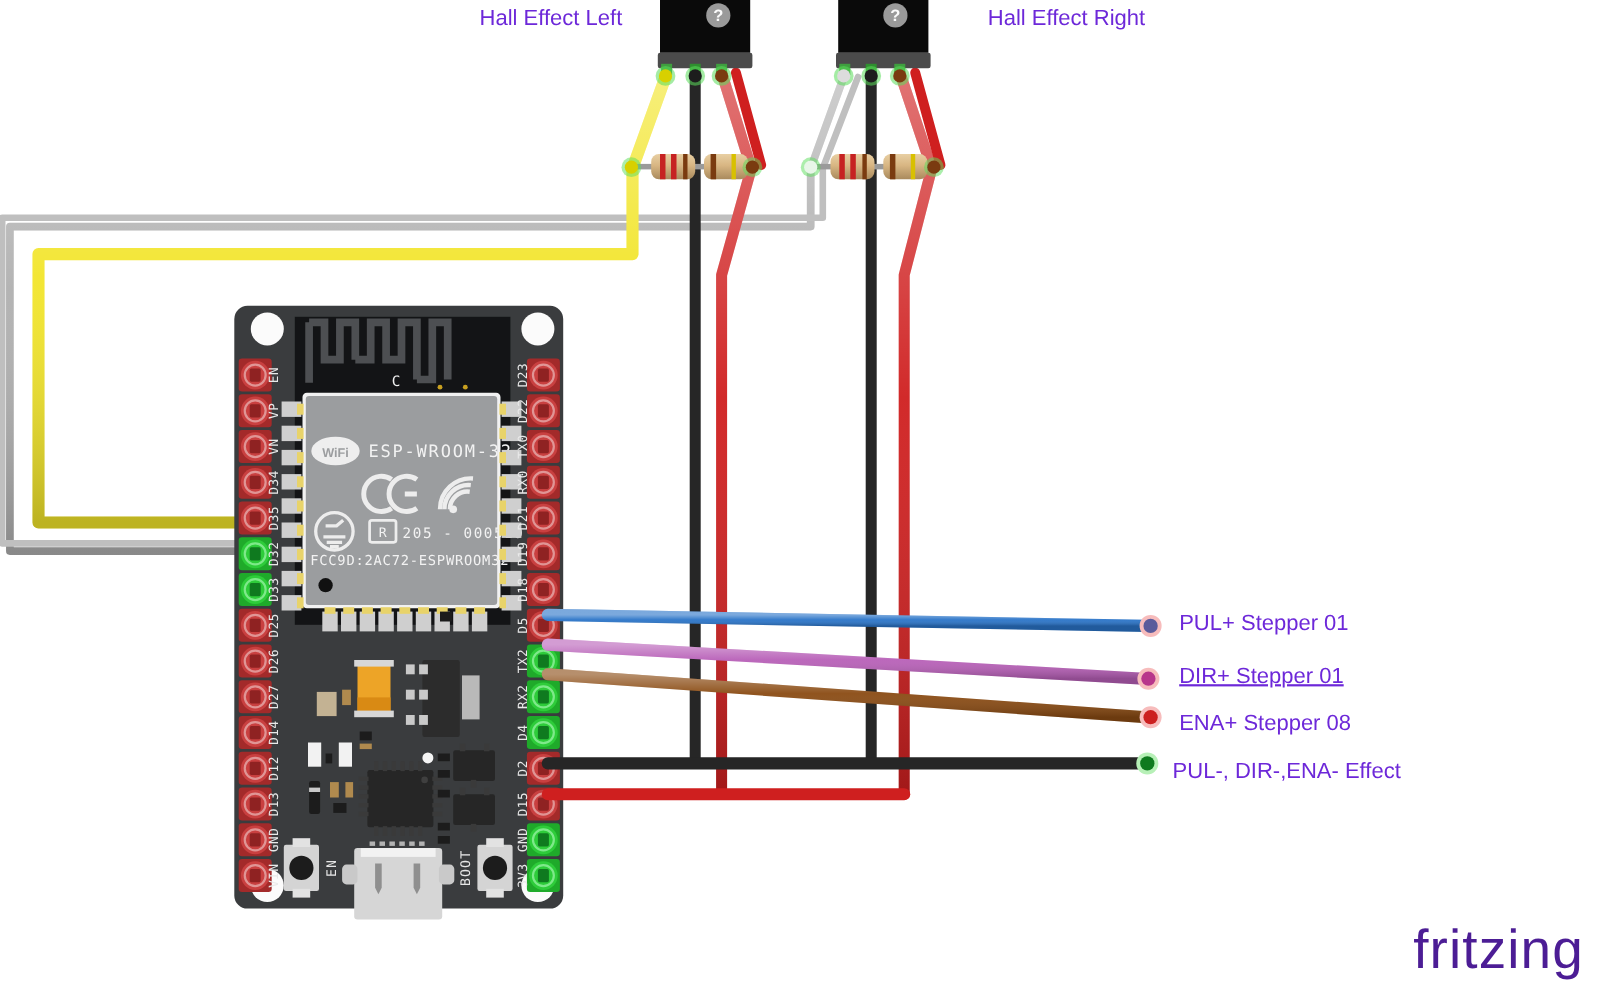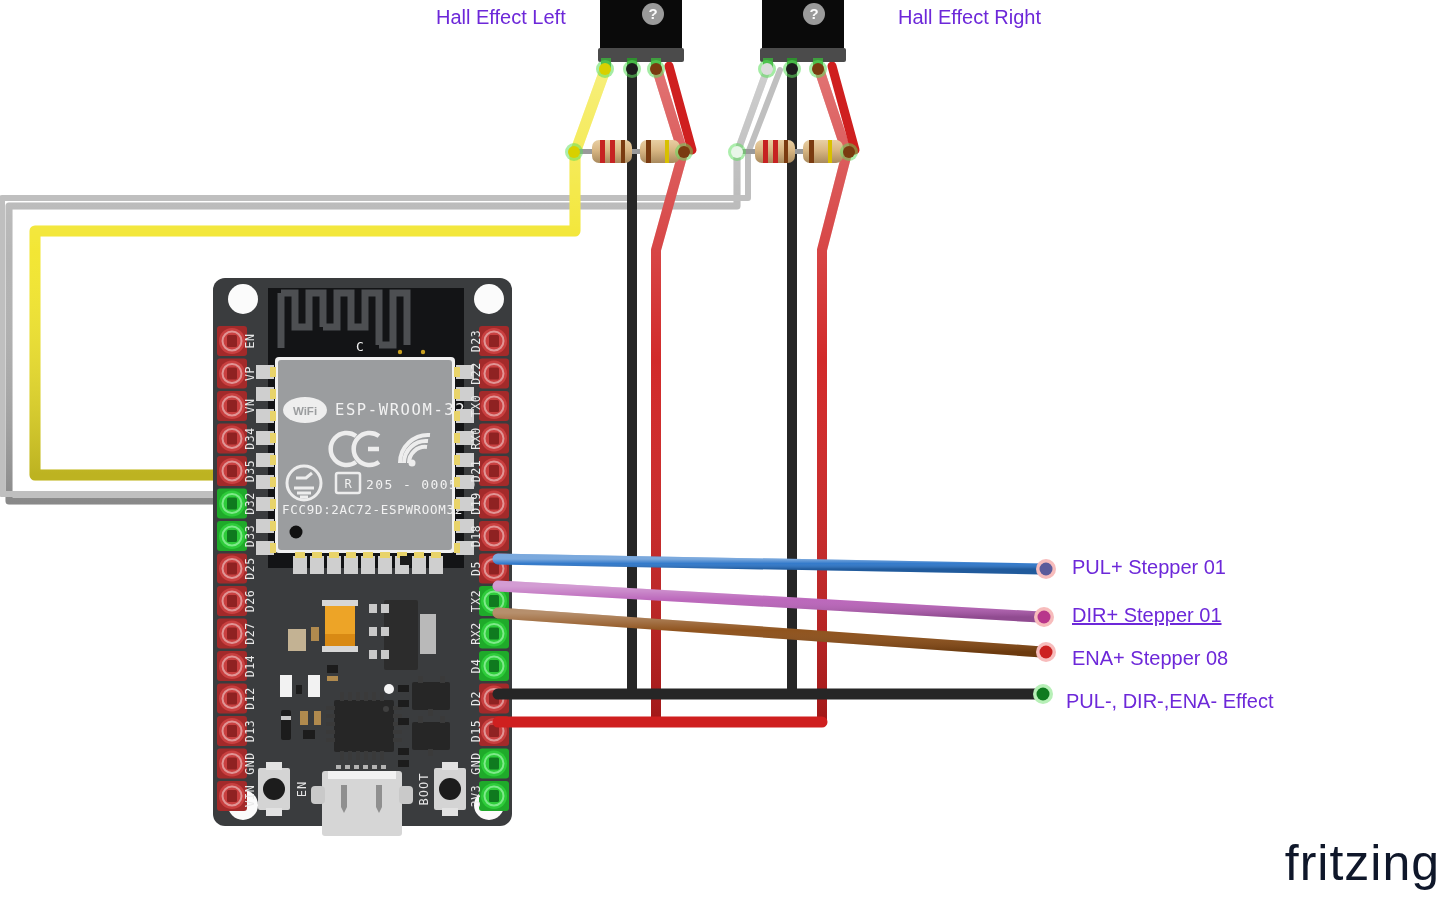--- a/index.html
+++ b/index.html
@@ -1,20 +1,20 @@
 <!DOCTYPE html>
 <html><head>
 <meta charset="utf-8">
 <style>
   html,body{margin:0;padding:0;background:#ffffff;}
   body{width:1452px;height:906px;overflow:hidden;font-family:"Liberation Sans",sans-serif;}
   #stage{position:relative;width:1452px;height:906px;background:#fff;}
   svg#art{position:absolute;left:0;top:0;width:1452px;height:906px;}
   .lbl{position:absolute;color:#6d28d9;font-size:20px;font-family:"Liberation Sans",sans-serif;white-space:nowrap;}
-  #brand{position:absolute;right:12px;bottom:14px;color:#0f172a;font-size:50px;letter-spacing:1px;font-family:"Liberation Sans",sans-serif;}
+  #brand{position:absolute;right:12px;bottom:14px;color:#4c1d95;font-size:50px;letter-spacing:1px;font-family:"Liberation Sans",sans-serif;}
   .pinlbl{font-family:"DejaVu Sans Mono",monospace;font-size:11.5px;fill:#e9e9e9;letter-spacing:0.5px;}
   .modtxt{font-family:"DejaVu Sans Mono",monospace;fill:#f2f2f2;}
   .btntxt{font-family:"DejaVu Sans Mono",monospace;font-size:12px;fill:#e6e6e6;letter-spacing:1px;}
 </style>
 </head>
 <body>
 
 <div id="stage">
 
 <svg id="art" viewBox="0 0 1452 906">

